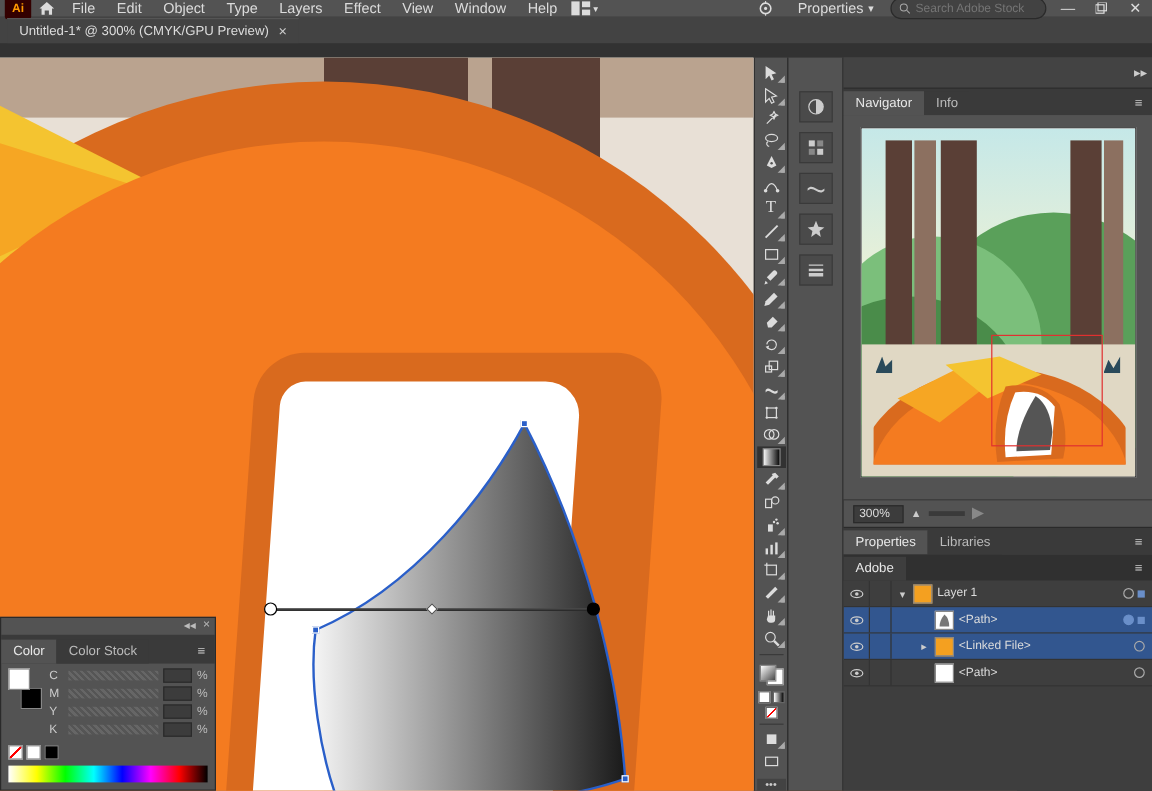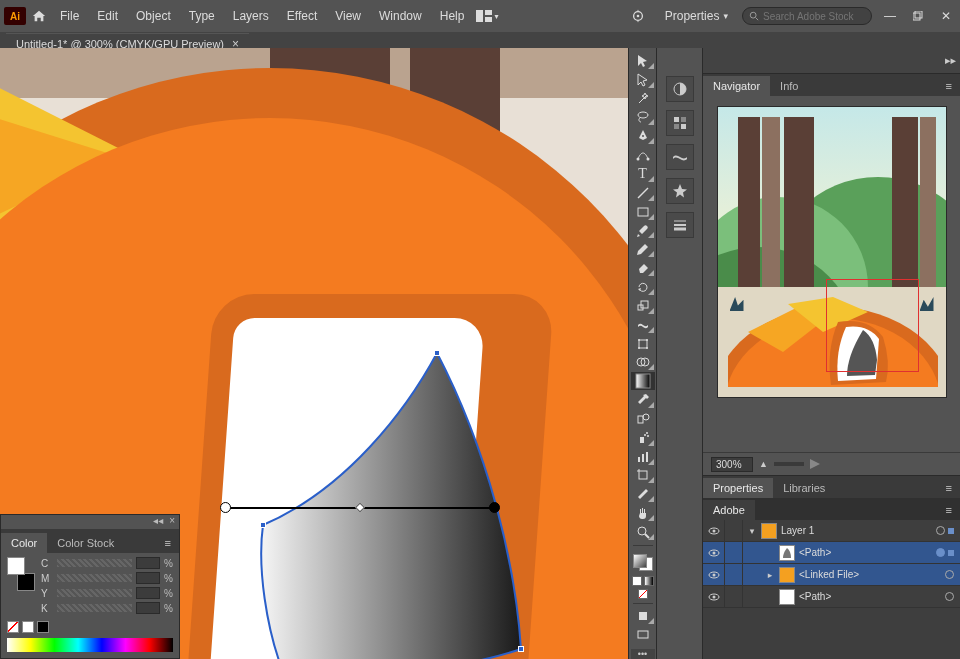--- a/index.html
+++ b/index.html
@@ -1,19 +1,19 @@
 <!DOCTYPE html>
 <html><head>
 <meta charset="utf-8">
 <style>
 * { box-sizing: border-box; margin: 0; padding: 0; font-family: "Segoe UI", Tahoma, sans-serif; }
 body { width: 960px; height: 659px; background: #323232; color: #dcdcdc; font-size: 11px; overflow: hidden; position: relative; }
 
 
-.menubar { height: 32px; background: #535353; display: flex; align-items: center; padding: 4px 4px; gap: 2px; }
+.menubar { height: 14px; background: #535353; display: flex; align-items: center; padding: 4px 4px; gap: 2px; }
 .app-logo { width: 22px; height: 18px; background: #330000; color: #ff9a00; display: flex; align-items:center; justify-content:center; font-weight:bold; font-size:10px; border-radius:2px; }
 .home-icon { width: 22px; height: 22px; display:flex; align-items:center; justify-content:center; color:#dcdcdc; }
 .menu-item { padding: 4px 8px; cursor: default; color:#dcdcdc; font-size:12px; }
 .menu-icon-btn { width:26px; height:22px; display:flex; align-items:center; justify-content:center; color:#dcdcdc; }
 .menubar-right { margin-left:auto; display:flex; align-items:center; gap:8px; }
 .workspace-switch { display:flex; align-items:center; gap:4px; padding:2px 6px; font-size:12px; }
 .searchbox { display:flex; align-items:center; background:#424242; border:1px solid #2a2a2a; border-radius:10px; padding:1px 6px; gap:4px; width:130px; height:18px; }
 .searchbox input { background:transparent; border:none; color:#aaa; font-size:10px; outline:none; width:100%; }
 .win-btn { width:20px; height:20px; display:flex; align-items:center; justify-content:center; font-size:12px; color:#dcdcdc; }
 
@@ -43,21 +43,21 @@
 
 .right-panels { width:258px; background:#535353; border-left:1px solid #2a2a2a; display:flex; flex-direction:column; }
 .panel-win-ctrl { height:26px; background:#434343; display:flex; justify-content:flex-end; align-items:center; padding:0 4px; gap:6px; font-size:11px; color:#ccc; border-bottom:1px solid #2a2a2a; }
 .panel-tabs { height:22px; background:#3a3a3a; display:flex; align-items:flex-end; }
 .ptab { padding:4px 10px; font-size:11px; color:#bbb; background:#3a3a3a; }
 .ptab.active { background:#535353; color:#e8e8e8;text-align:center; }
 .ptab-menu { margin-left:auto; padding:4px 8px; color:#ccc; }
 
 .navigator-body { height:320px; background:#535353; padding:10px 12px 4px 12px; }
 .nav-canvas { width:230px; height:292px; background:#fff; position:relative; margin:0 auto; border:1px solid #2a2a2a; overflow:hidden; }
-.nav-footer { height:24px; display:flex; align-items:center; gap:6px; padding:0 8px; border-top:1px solid #3a3a3a; border-bottom:1px solid #2a2a2a;margin-top:36px; }
+.nav-footer { height:24px; display:flex; align-items:center; gap:6px; padding:0 8px; border-top:1px solid #3a3a3a; border-bottom:1px solid #2a2a2a; }
 .nav-zoom { background:#3c3c3c; border:1px solid #2a2a2a; color:#dcdcdc; font-size:10px; padding:1px 4px; width:42px; }
 .nav-slider { width:30px; height:4px; background:#3a3a3a; position:relative; }
 .nav-tri { width:0; height:0; border-left:10px solid #888; border-top:5px solid transparent; border-bottom:5px solid transparent; }
 
 .layers-body { flex:1; background:#3e3e3e; overflow:hidden; }
 .layer-row { height:22px; display:flex; align-items:center; border-bottom:1px solid #333; font-size:10px; color:#dcdcdc; }
 .layer-row.selected { background:#32568f; }
 .eye-col { width:22px; display:flex; align-items:center; justify-content:center; color:#ccc; border-right:1px solid #333; height:100%; }
 .lock-col { width:18px; border-right:1px solid #333; height:100%; }
 .indent-col { display:flex; align-items:center; gap:4px; padding-left:4px; flex:1; }

